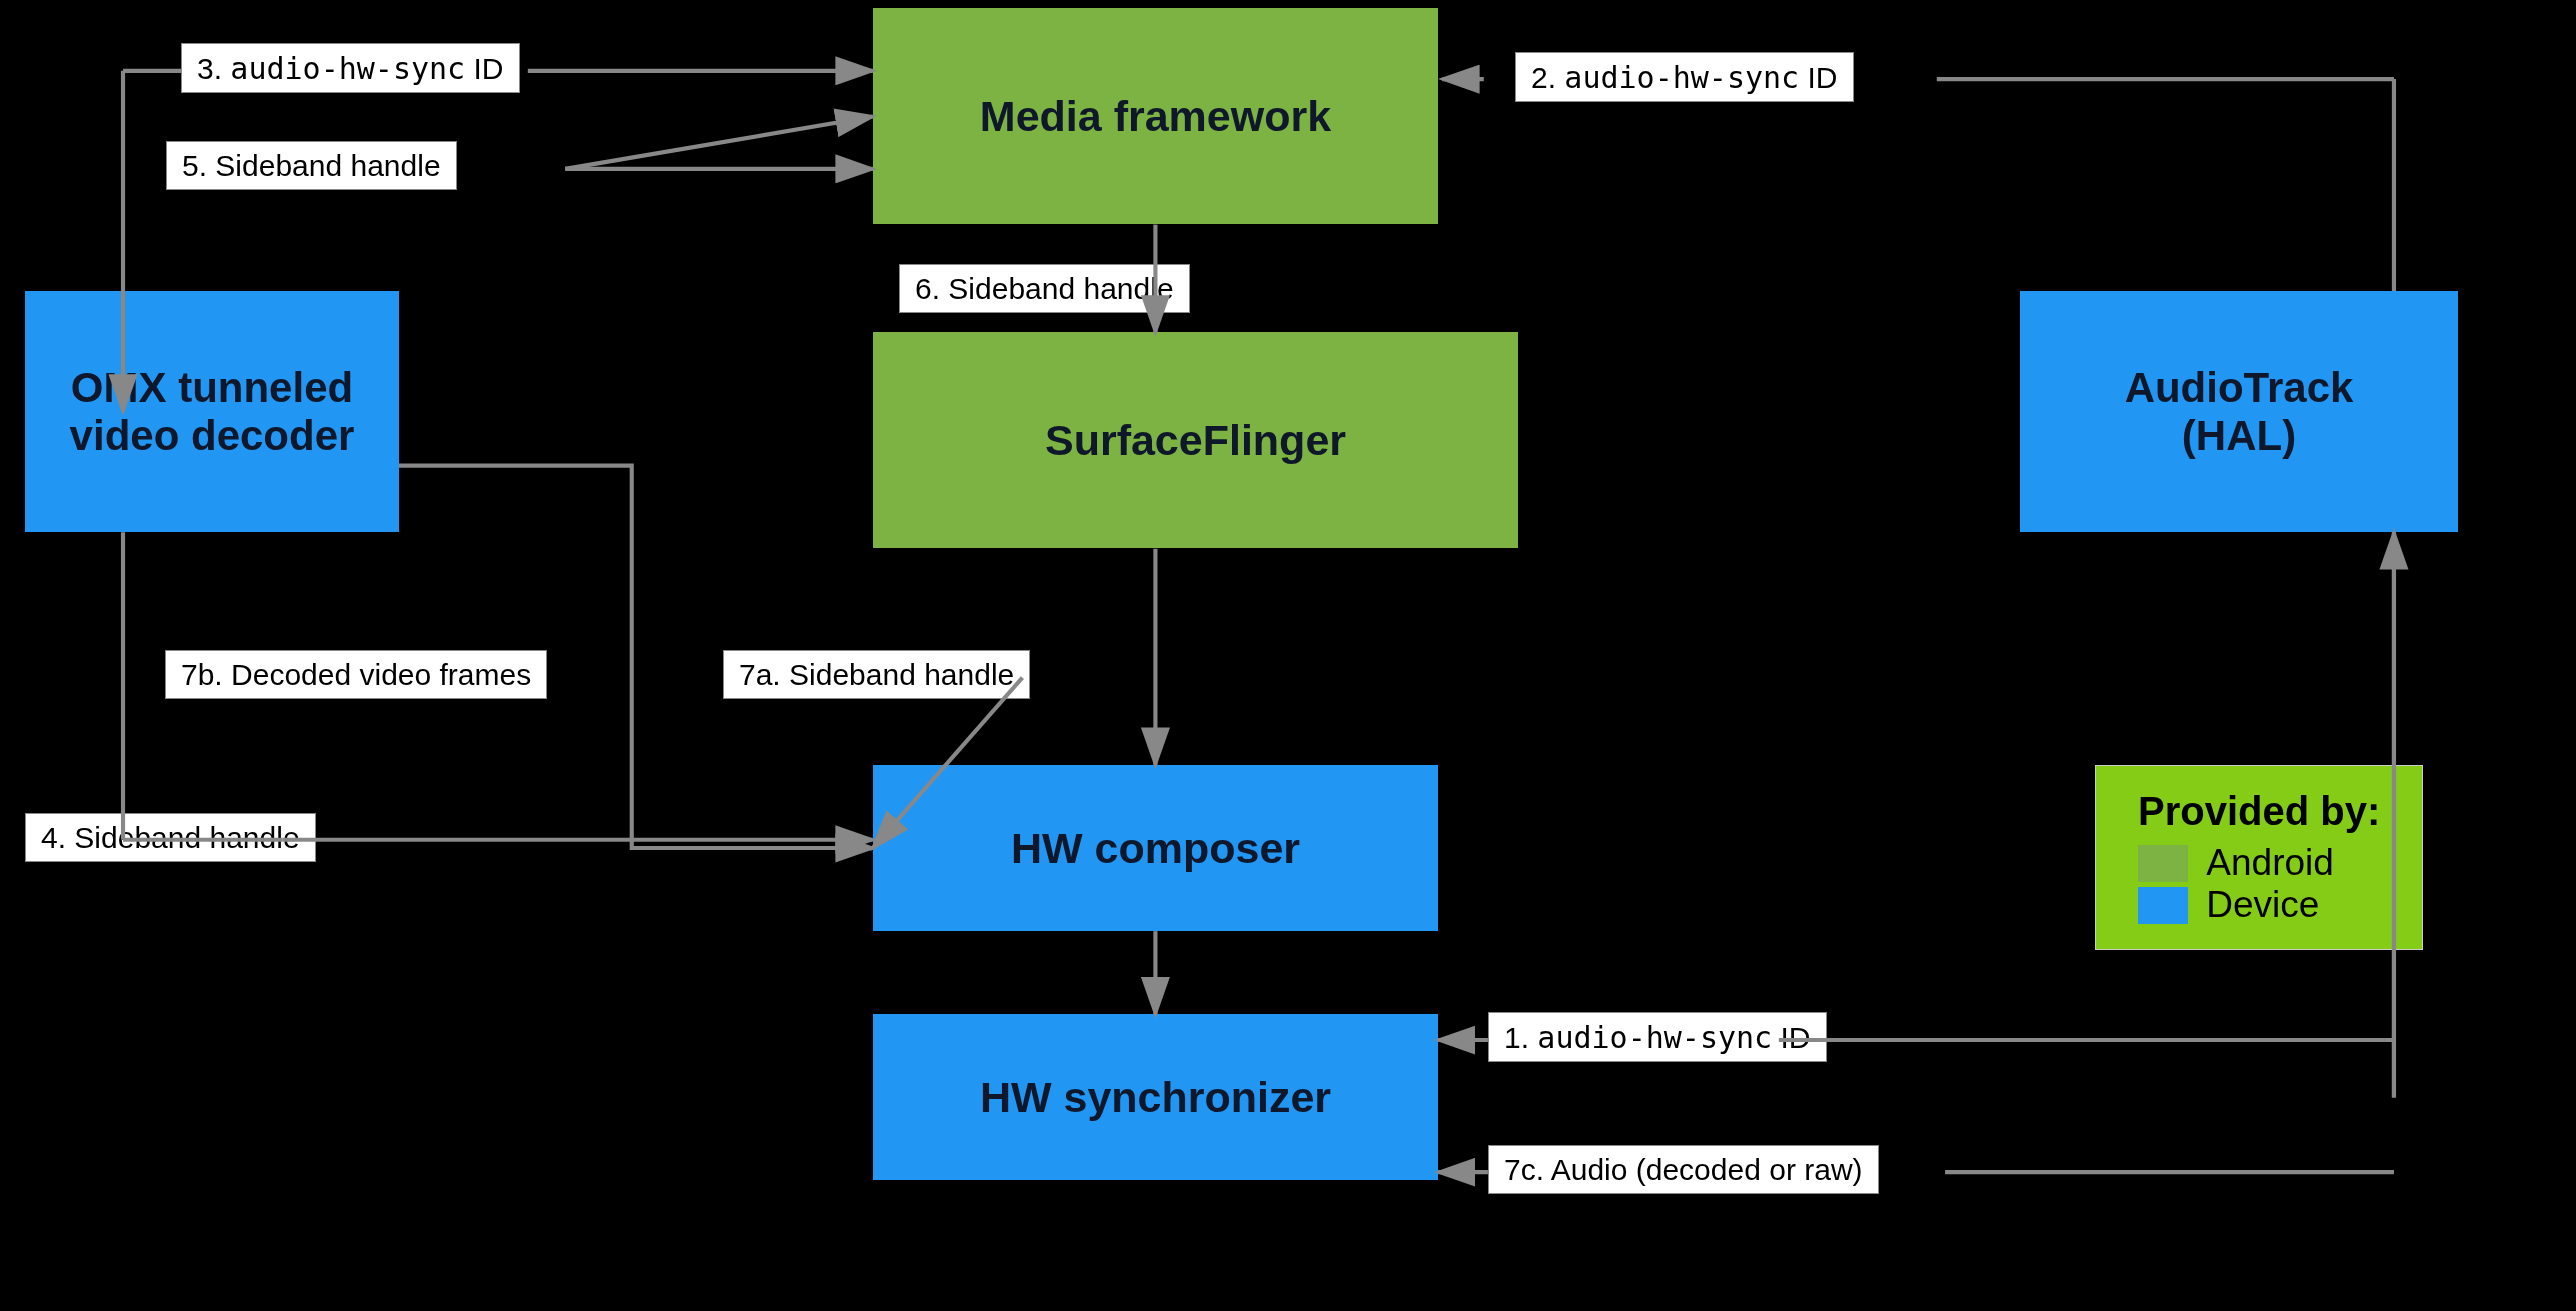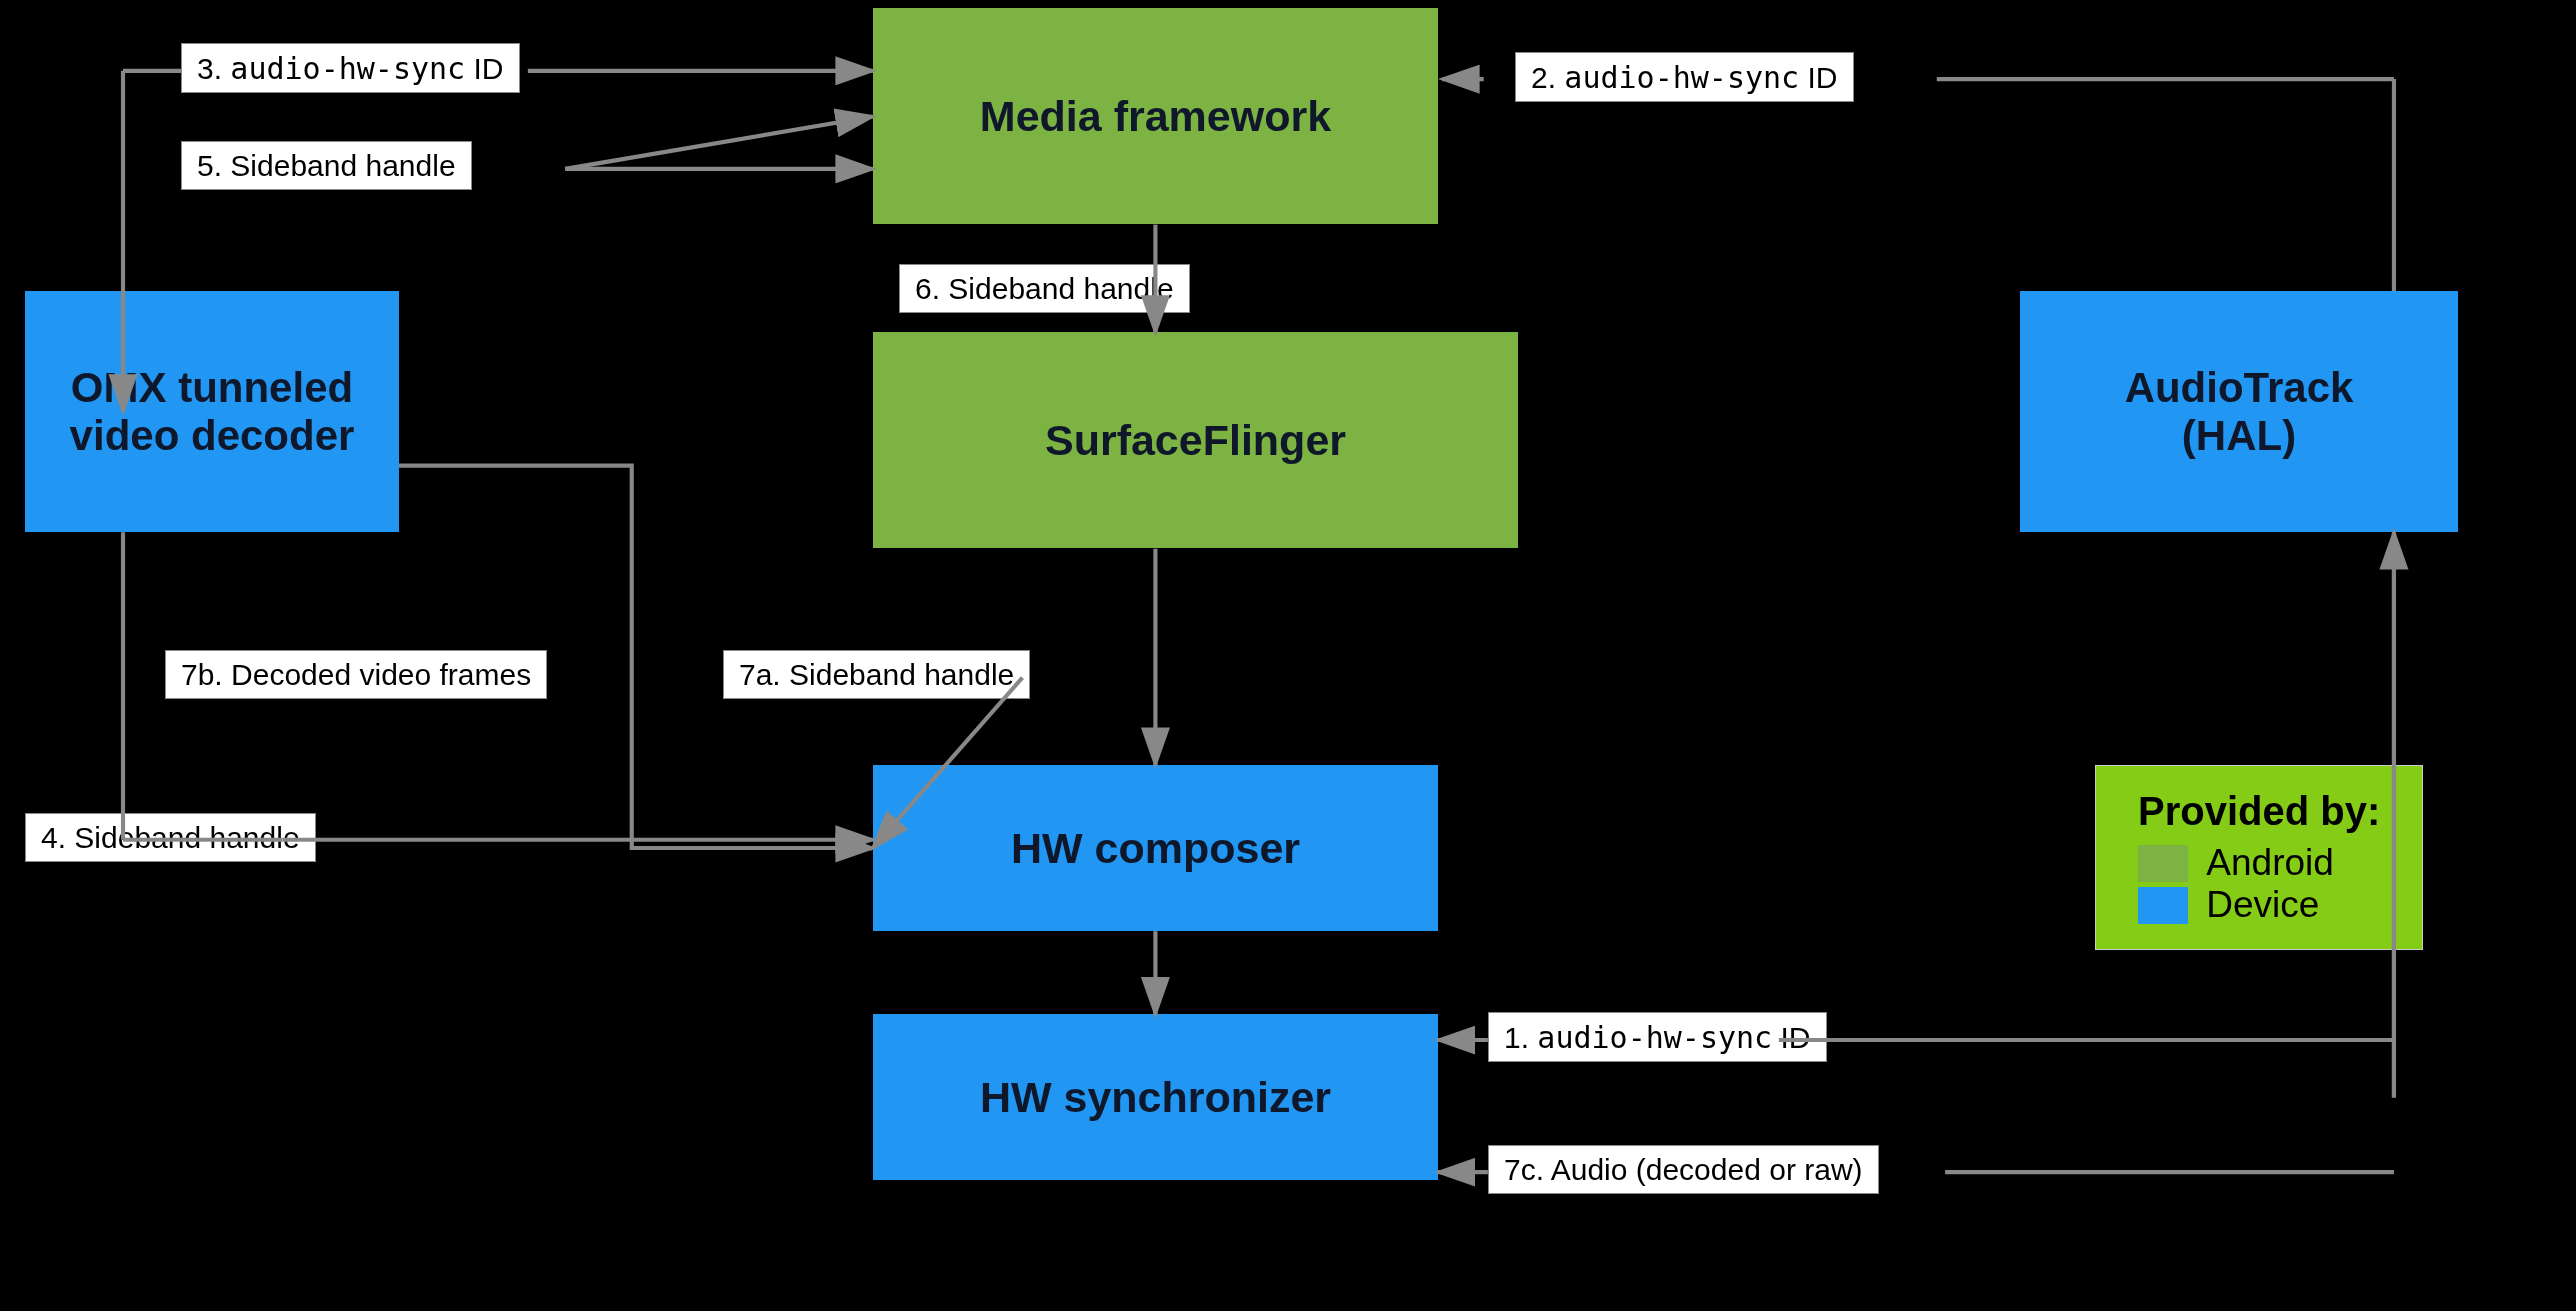--- a/index.html
+++ b/index.html
@@ -97,21 +97,21 @@
 </div>
 
 <div class="block blue" style="left:2020px; top:291px; width:438px; height:241px; font-size:42px;">
   <span>AudioTrack<br>(HAL)</span>
 </div>
 
 <div class="label-box" style="left:181px; top:43px;">
   3. <span class="mono">audio-hw-sync</span> ID
 </div>
 
-<div class="label-box" style="left:181px; top:141px;">
+<div class="label-box" style="left:166px; top:141px;">
   5. Sideband handle
 </div>
 
 <div class="label-box" style="left:1488px; top:52px;margin-left:27px;">
   2. <span class="mono">audio-hw-sync</span> ID
 </div>
 
 <div class="label-box" style="left:899px; top:264px;">
   6. Sideband handle
 </div>

